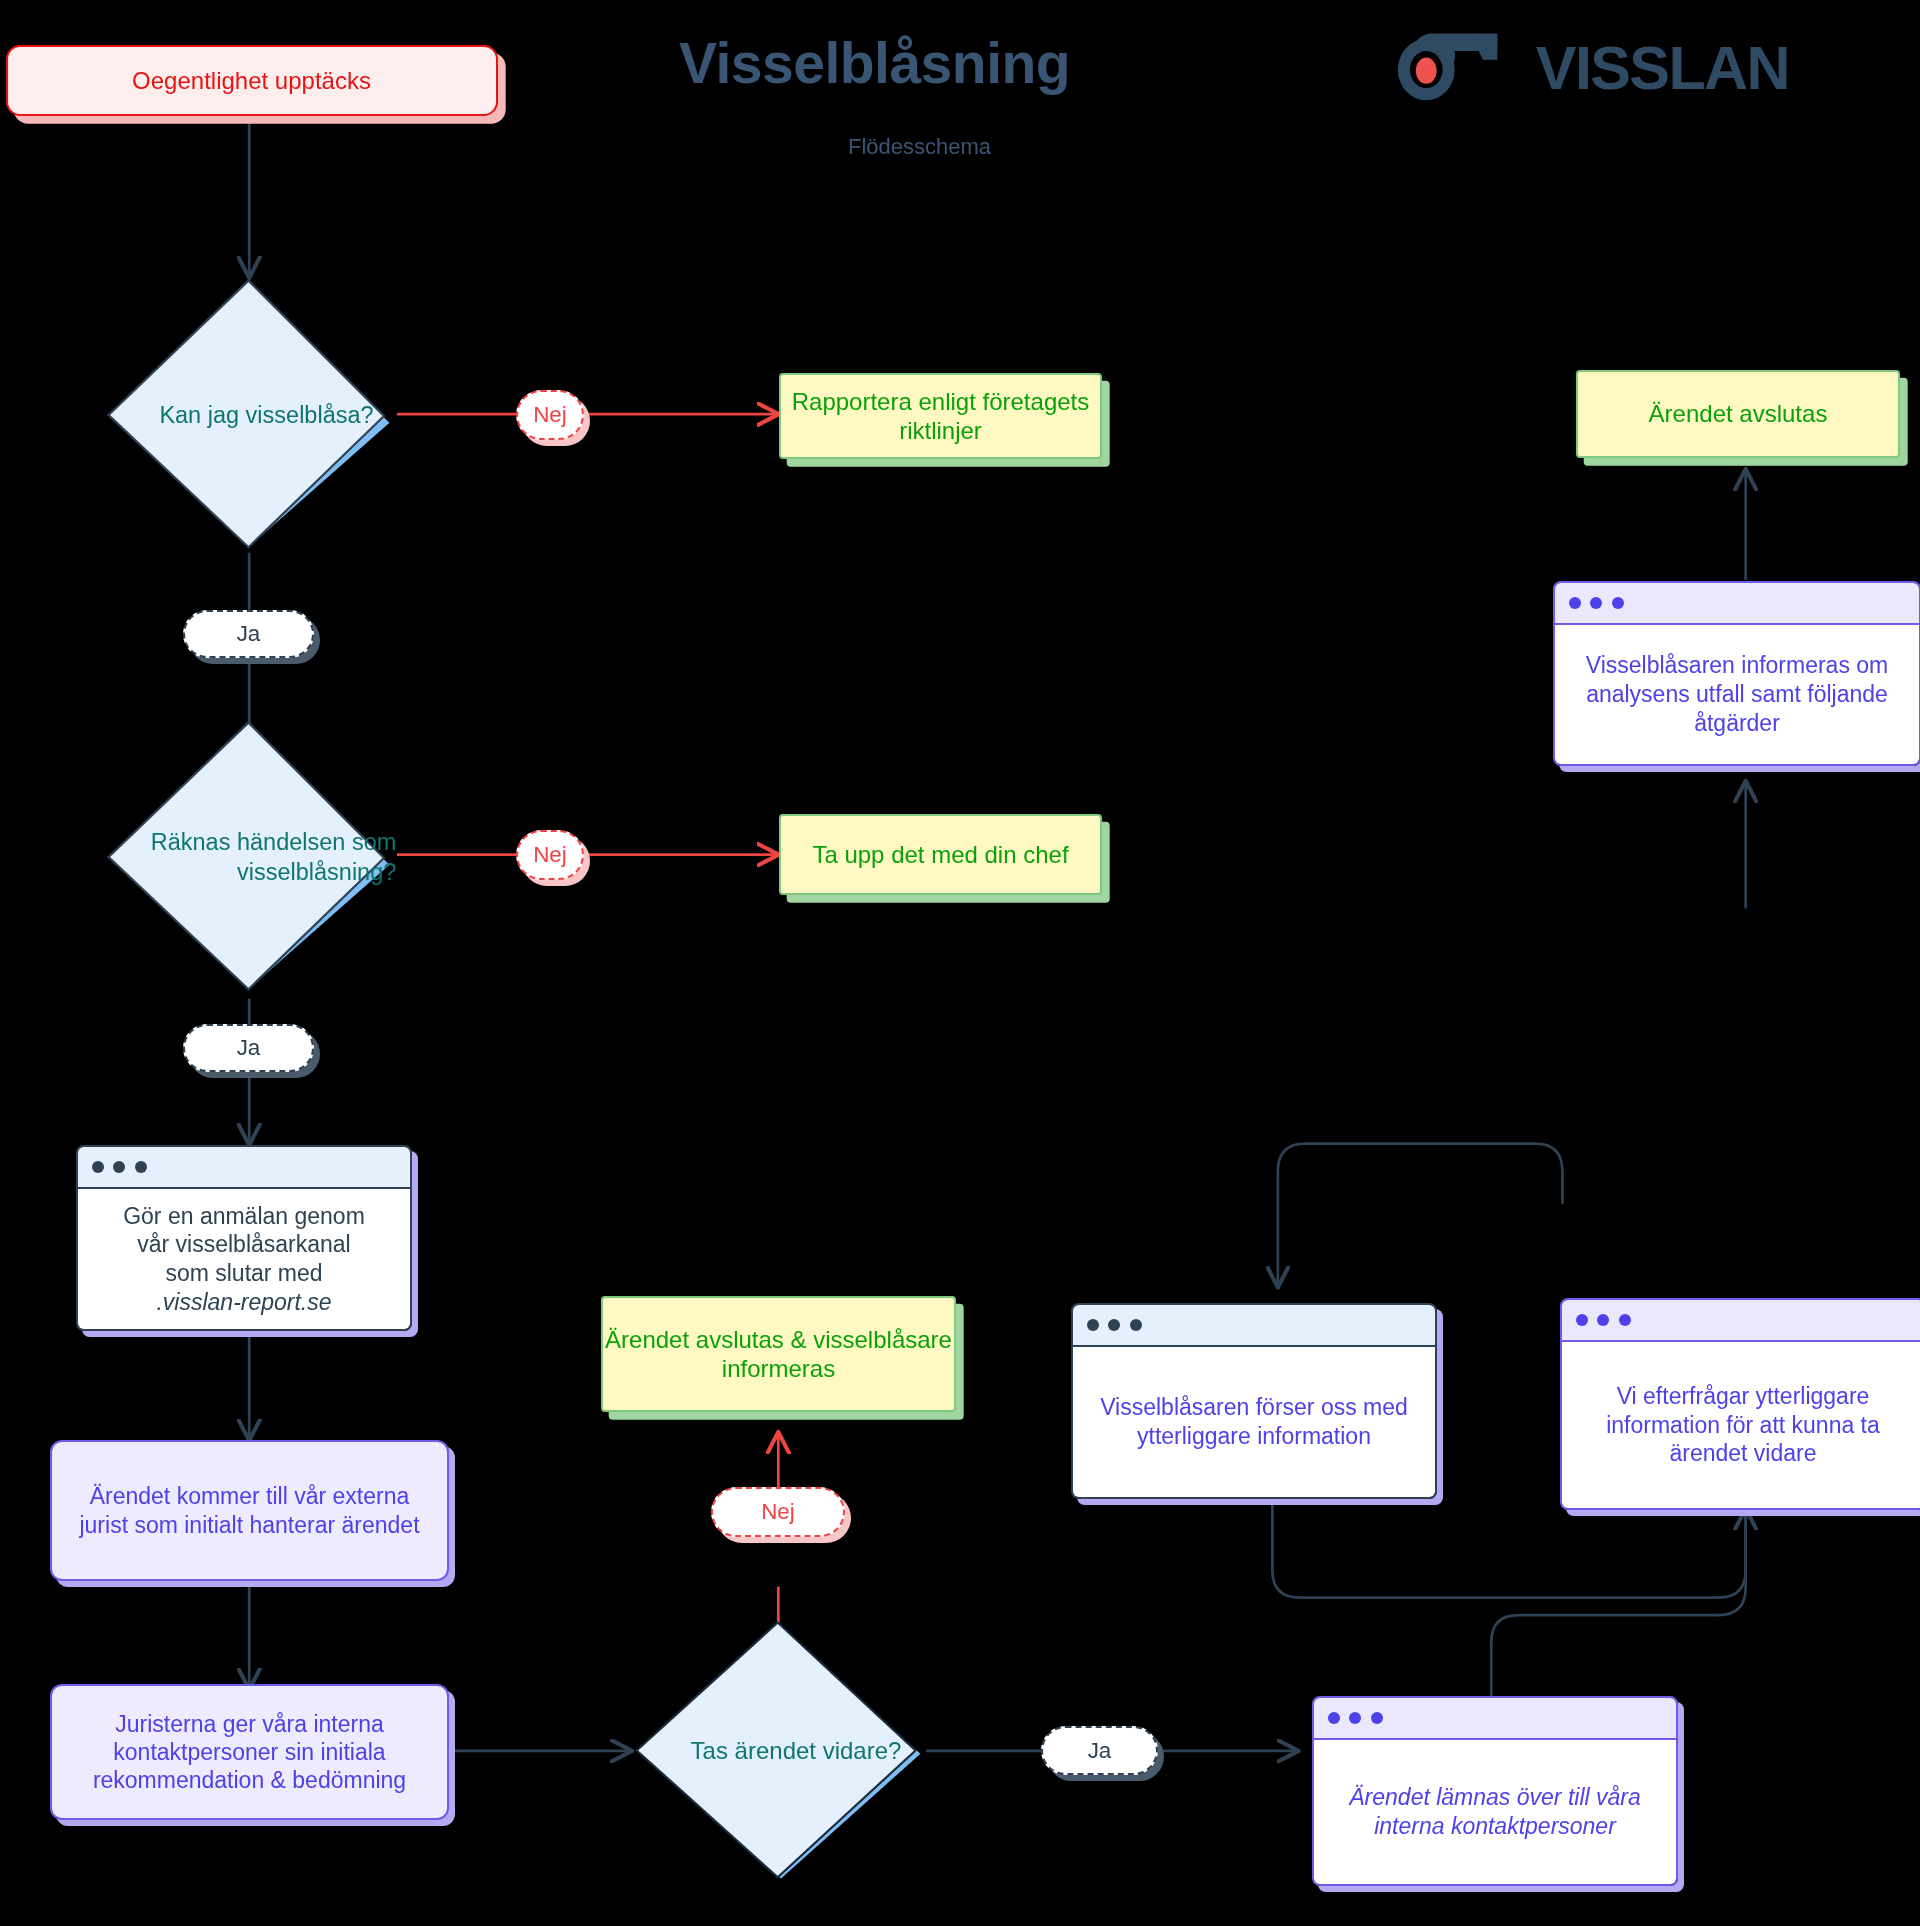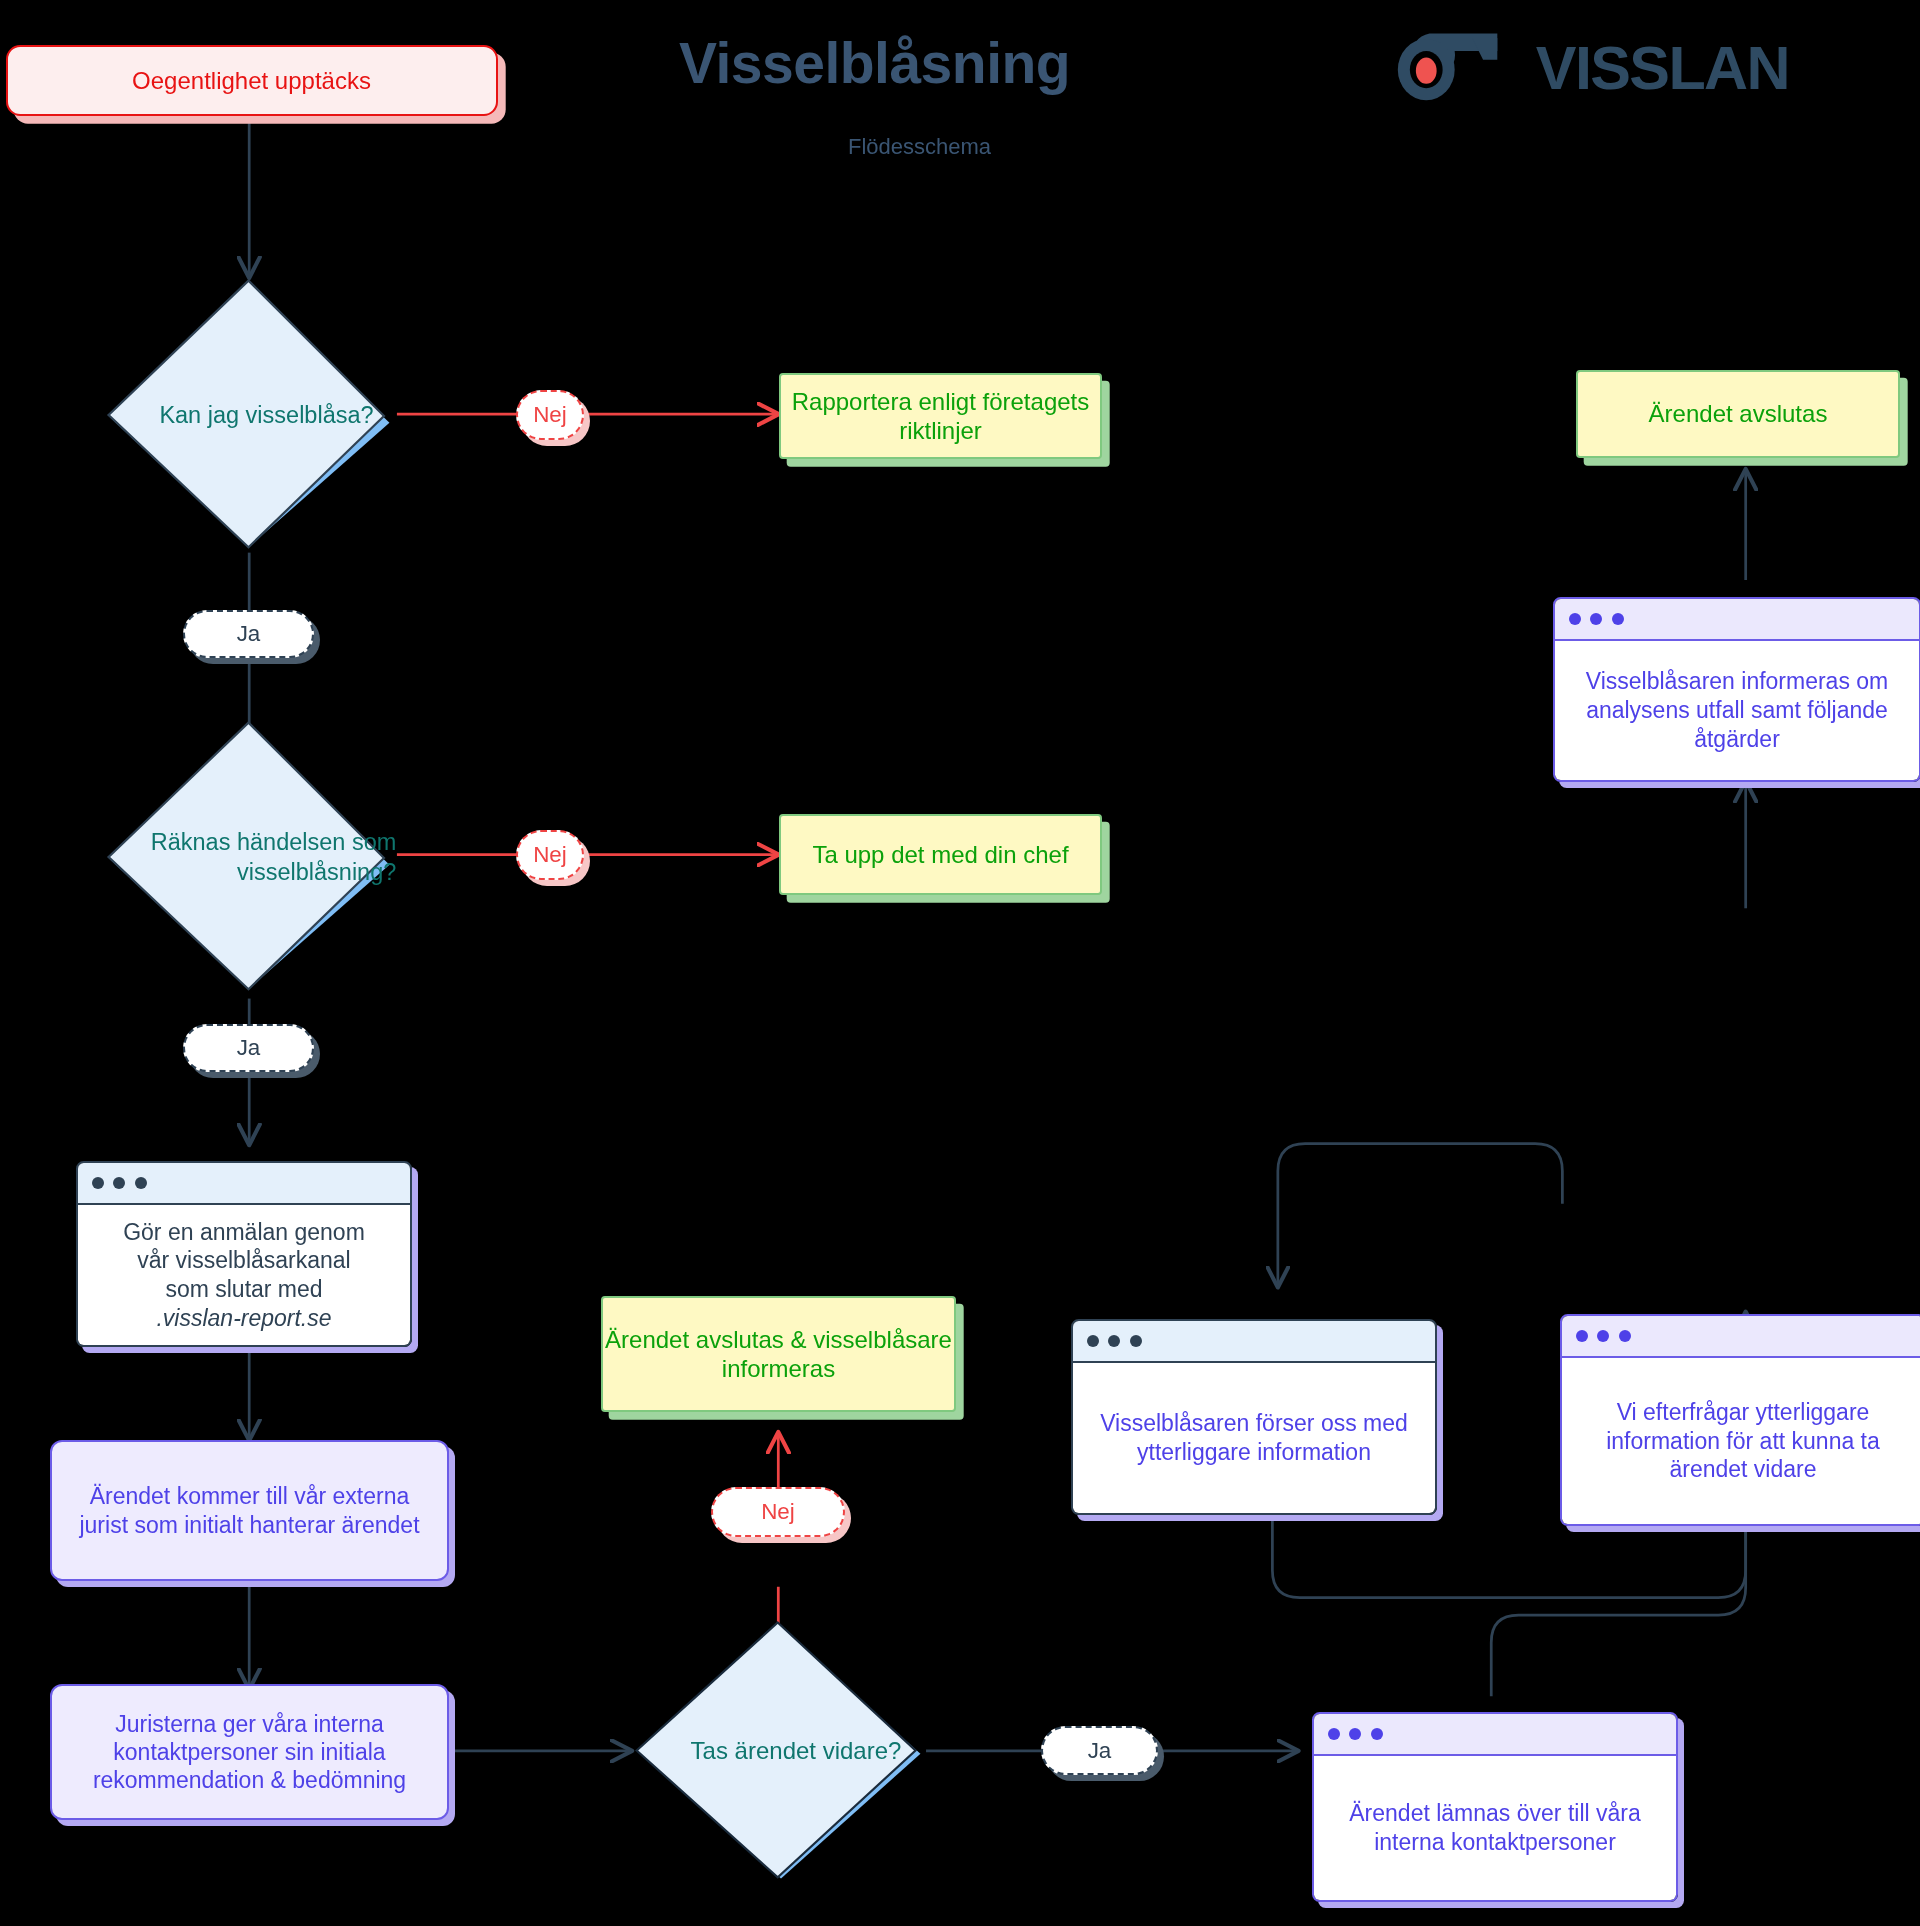--- a/index.html
+++ b/index.html
@@ -31,21 +31,21 @@
     background:#fff;border-radius:547px;font-size:22.4px;box-sizing:border-box;}
   .pill-no{border:2.2px dashed #ef4444;color:#ef4444;box-shadow:6px 6px 0 0 #f7c6c6;}
   .pill-yes{border:2.2px dashed #2f4254;color:#2f4254;box-shadow:6px 6px 0 0 #4a5b6b;}
 
   
   .purple-box{background:#eeebfe;border:2.2px solid #6c5ce7;border-radius:12px;
     color:#4e41e8;font-size:23px;box-shadow:6px 6px 0 0 #b4a9f2;}
 
   
   .win{position:absolute;box-sizing:border-box;border-radius:7.7px;overflow:hidden;
-       display:flex;flex-direction:column;margin-top:16px;}
+       display:flex;flex-direction:column;}
   .win-bar{height:42px;flex:0 0 42px;display:flex;align-items:center;padding-left:14.2px;gap:9.3px;
        box-sizing:border-box;}
   .dot{width:12px;height:12px;border-radius:50%;}
   .win-body{flex:1;background:#fff;display:flex;align-items:center;justify-content:center;
        text-align:center;font-size:23px;line-height:1.25;padding:5.5px 12px;box-sizing:border-box;}
   .win-navy{border:2.2px solid #2f4254;box-shadow:6px 6px 0 0 #b4a9f2;}
   .win-navy .win-bar{background:#e4f0fb;border-bottom:2.2px solid #2f4254;}
   .win-navy .dot{background:#2f4254;}
   .win-navy .win-body{color:#4e41e8;}
   .win-purple{border:2.2px solid #6c5ce7;box-shadow:6px 6px 0 0 #b4a9f2;}
@@ -175,21 +175,21 @@
   <div class="diamond-wrap" style="left:629px;top:1617px;width:298px;height:268px;">
     <svg width="298" height="268" viewBox="0 0 545 490">
       <path d="M278,22 L533,250 L278,478 L20,250 Z" fill="#7fbdf5"></path>
       <path d="M272,10 L524,244 L272,476 L14,244 Z" fill="#e4f0fb" stroke="#1a2b3c" stroke-width="4"></path>
     </svg>
     <div class="diamond-label" style="font-size:24px;padding:0 5.5px;">Tas ärendet vidare?</div>
   </div>
 
   <div class="node green-box" style="left:601px;top:1296px;width:355px;height:116px;">Ärendet avslutas &amp; visselblåsare informeras</div>
 
-  <div class="win win-purple" style="left:1312px;top:1696px;width:366px;height:190px;">
+  <div class="win win-purple" style="left:1312px;top:1696px;width:366px;height:190px;font-style:italic;">
     <div class="win-bar">
       <span class="dot"></span>
       <span class="dot"></span>
       <span class="dot"></span>
     </div>
     <div class="win-body">Ärendet lämnas över till våra interna kontaktpersoner</div>
   </div>
 
   <div class="win win-purple" style="left:1560px;top:1298px;width:366px;height:212px;">
     <div class="win-bar">

